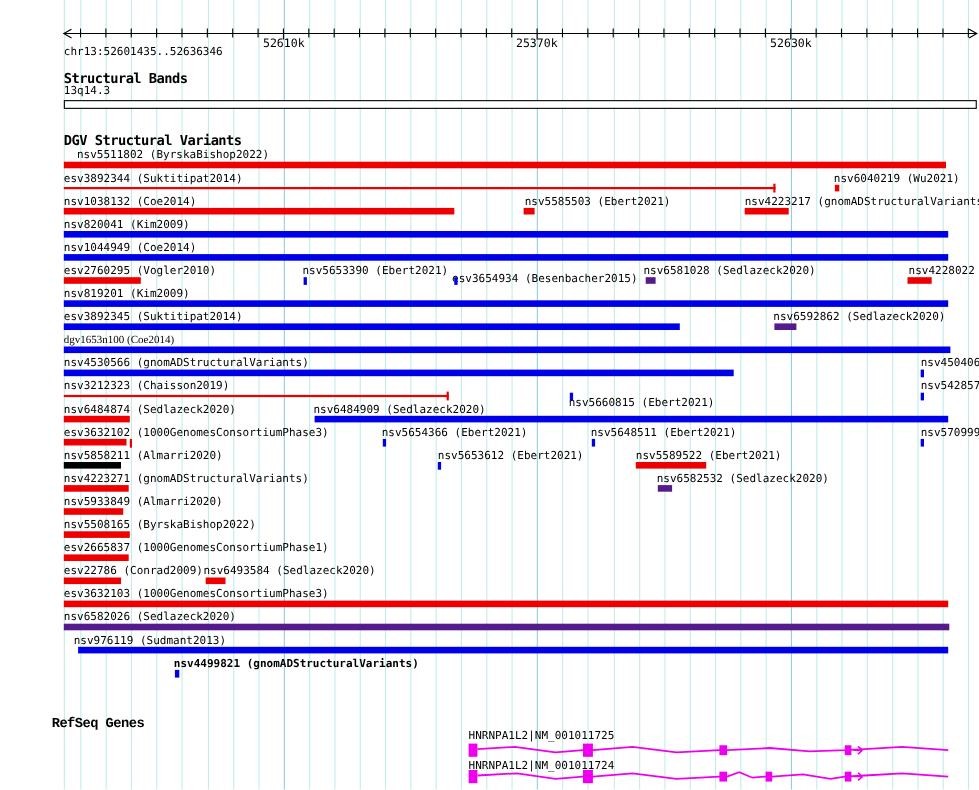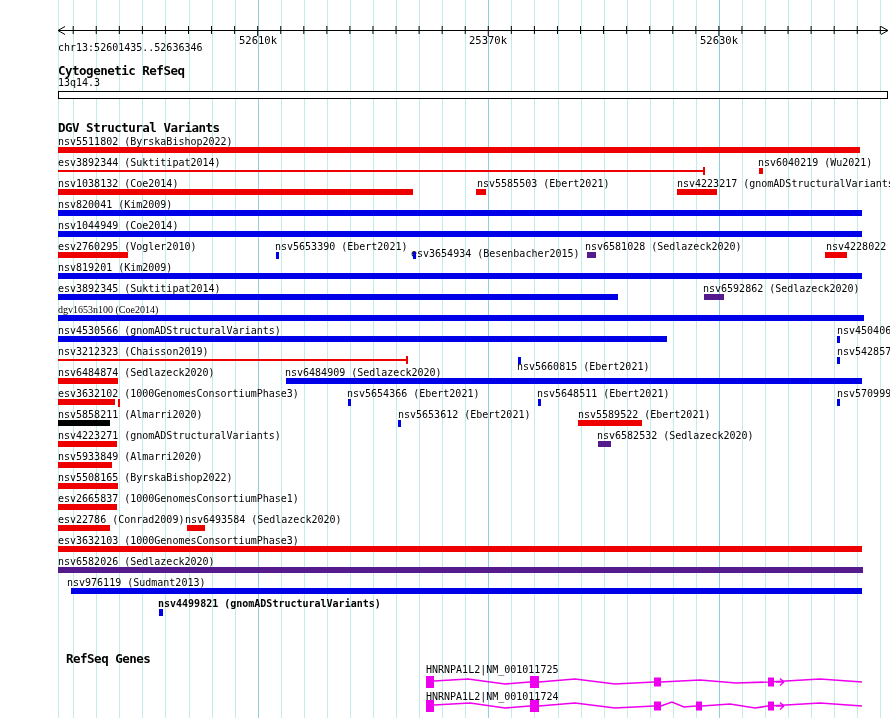--- a/index.html
+++ b/index.html
@@ -113,27 +113,27 @@
       <rect x="768" y="701.5" width="6" height="9" fill="#EE00EE"></rect>
       <path d="M776,706 h8 m0,0 l-4,-3.5 m4,3.5 l-4,3.5" fill="none" stroke="#EE00EE" stroke-width="1.4"></path>
     </svg>
 
   <div id="ruler-labels">
       <div class="ticklabel" style="left: 258px; top: 35px;">52610k</div>
       <div class="ticklabel" style="left: 488px; top: 35px;">25370k</div>
       <div class="ticklabel" style="left: 719px; top: 35px;">52630k</div>
     </div>
 
-  <div class="hdr" style="left:58px;top:64px;">Cytogenetic RefSeq</div>
+  <div class="hdr" style="left:58px;top:64px;">Structural Bands</div>
   <div class="txt" style="left:58px;top:77px;">13q14.3</div>
   <div id="cyto-rect" style="left:58px;top:91px;width:828px;height:6px;"></div>
 
   <div class="hdr" style="left:58px;top:121px;">DGV Structural Variants</div>
   <div id="dgv-layer">
-      <div class="txt" style="left: 58px; top: 136px;">nsv5511802 (ByrskaBishop2022)</div>
+      <div class="txt" style="left: 58px; top: 136px; padding-left: 12px;">nsv5511802 (ByrskaBishop2022)</div>
       <div class="mark" style="left: 58px; top: 147px; width: 802px; height: 6px; background: rgb(238, 0, 0);"></div>
       <div class="txt" style="left: 58px; top: 157px;">esv3892344 (Suktitipat2014)</div>
       <div class="mark" style="left: 58px; top: 170px; width: 647px; height: 2px; background: rgb(238, 0, 0);"></div>
       <div class="mark" style="left: 703px; top: 167px; width: 2px; height: 8px; background: rgb(238, 0, 0);"></div>
       <div class="txt" style="left: 758px; top: 157px;">nsv6040219 (Wu2021)</div>
       <div class="mark" style="left: 759px; top: 168px; width: 4px; height: 6px; background: rgb(238, 0, 0);"></div>
       <div class="txt" style="left: 58px; top: 178px;">nsv1038132 (Coe2014)</div>
       <div class="mark" style="left: 58px; top: 189px; width: 355px; height: 6px; background: rgb(238, 0, 0);"></div>
       <div class="txt" style="left: 477px; top: 178px;">nsv5585503 (Ebert2021)</div>
       <div class="mark" style="left: 476px; top: 189px; width: 10px; height: 6px; background: rgb(238, 0, 0);"></div>
@@ -208,18 +208,18 @@
       <div class="txt" style="left: 58px; top: 535px;">esv3632103 (1000GenomesConsortiumPhase3)</div>
       <div class="mark" style="left: 58px; top: 546px; width: 804px; height: 6px; background: rgb(238, 0, 0);"></div>
       <div class="txt" style="left: 58px; top: 556px;">nsv6582026 (Sedlazeck2020)</div>
       <div class="mark" style="left: 58px; top: 567px; width: 805px; height: 6px; background: rgb(85, 26, 139);"></div>
       <div class="txt" style="left: 67px; top: 577px;">nsv976119 (Sudmant2013)</div>
       <div class="mark" style="left: 71px; top: 588px; width: 791px; height: 6px; background: rgb(0, 0, 232);"></div>
       <div class="txt" style="left: 158px; top: 598px; font-weight: bold;">nsv4499821 (gnomADStructuralVariants)</div>
       <div class="mark" style="left: 159px; top: 609px; width: 4px; height: 7px; background: rgb(0, 0, 232);"></div>
     </div>
 
-  <div class="hdr" style="left:66px;top:652px;">RefSeq Genes</div>
+  <div class="hdr" style="left:47px;top:652px;font-family:Liberation Mono, monospace;">RefSeq Genes</div>
   <div id="gene-labels">
       <div class="txt" style="left: 426px; top: 664px;">HNRNPA1L2|NM_001011725</div>
       <div class="txt" style="left: 426px; top: 691px;">HNRNPA1L2|NM_001011724</div>
     </div>
 </div>
 
 </body></html>

